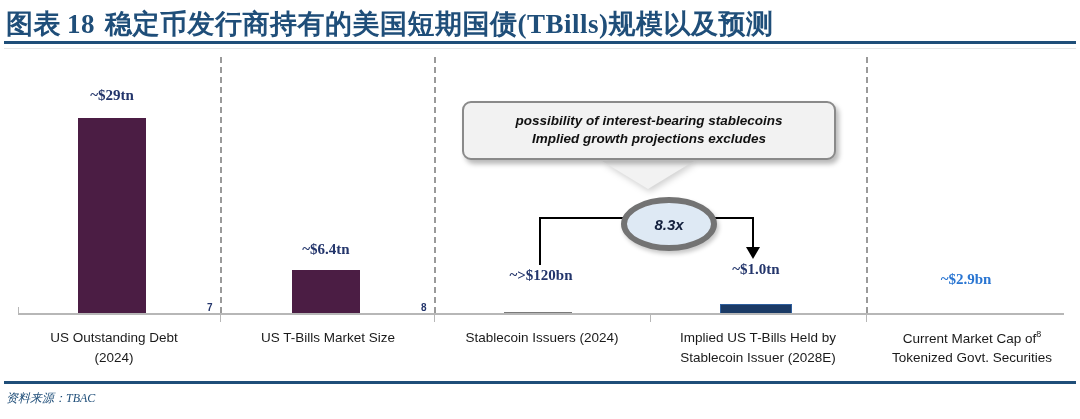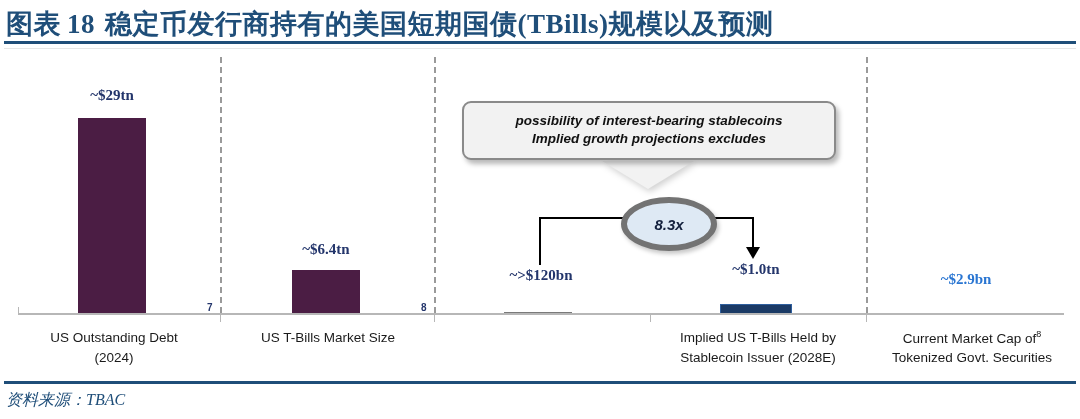--- a/index.html
+++ b/index.html
@@ -236,21 +236,21 @@
     width: 1072px;
     height: 3px;
     background: #1F4E79;
   }
   #source {
     position: absolute;
     left: 6px;
     top: 390px;
     font-family: "Liberation Serif", serif;
     font-style: italic;
-    font-size: 16px;
+    font-size: 12px;
     color: #1F4E79;
     white-space: nowrap;
   }
 </style>
 </head>
 <body>
 
 <div id="page">
 
   <div id="title">
@@ -301,20 +301,21 @@
 
   <div id="cats">
     <div class="cat" style="left:10px; width:200px;">
       <div>US Outstanding Debt</div>
       <div>(2024)</div>
     </div>
     <div class="cat" style="left:224px; width:200px;">
       <div>US T-Bills Market Size</div>
     </div>
     <div class="cat" style="left:436px; width:204px;">
+      <div>Stablecoin Issuers (2024)</div>
     </div>
     <div class="cat" style="left:648px; width:212px;">
       <div>Implied US T-Bills Held by</div>
       <div>Stablecoin Issuer (2028E)</div>
     </div>
     <div class="cat" style="left:864px; width:208px;">
       <div><span>Current Market Cap of</span><sup>8</sup></div>
       <div>Tokenized Govt. Securities</div>
     </div>
   </div>

